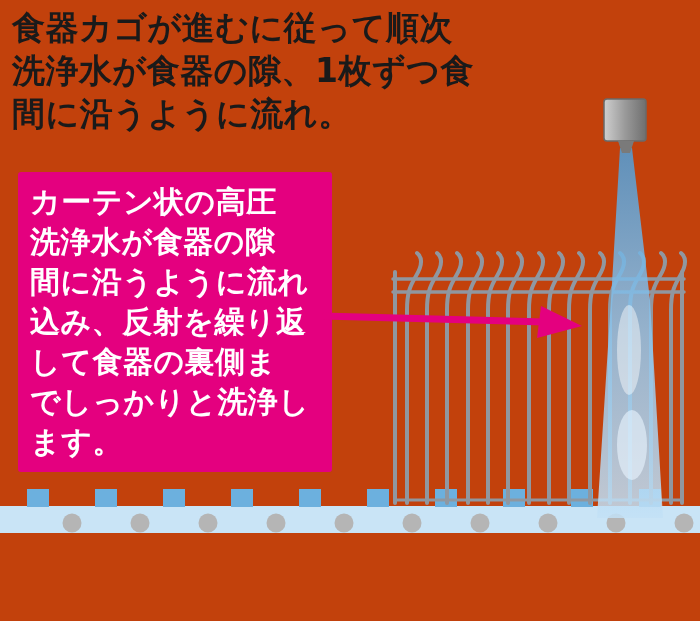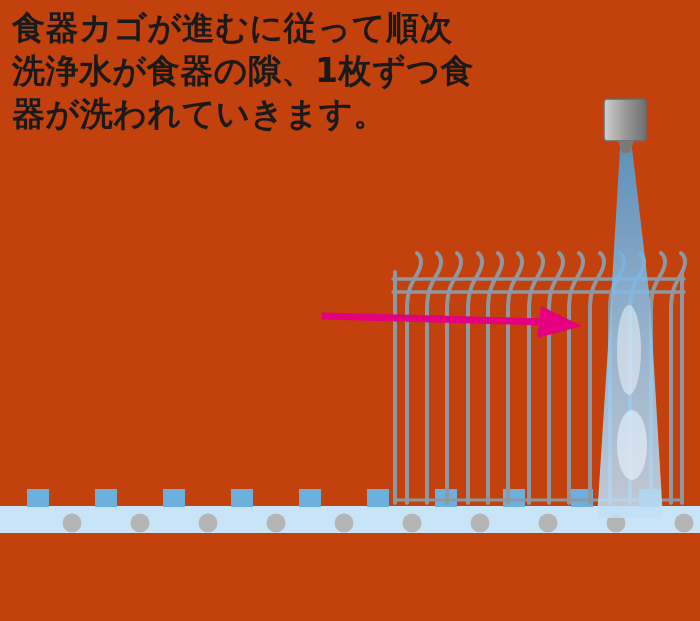--- a/index.html
+++ b/index.html
@@ -53,23 +53,32 @@
   .stop-water-bottom { stop-color: var(--water-blue-light, #c3e1f6); }
 </style>
 </head>
 <body>
 
 <div class="canvas">
 
   <div class="title">
     <div>食器カゴが進むに従って順次</div>
     <div>洗浄水が食器の隙、1枚ずつ食</div>
-    <div>器が洗われていきます。</div>
+    <div>間に沿うように流れ。</div>
   </div>
 
+  <div class="callout">
+    <div>カーテン状の高圧</div>
+    <div>洗浄水が食器の隙</div>
+    <div>間に沿うように流れ</div>
+    <div>込み、反射を繰り返</div>
+    <div>して食器の裏側ま</div>
+    <div>でしっかりと洗浄し</div>
+    <div>ます。</div>
+  </div>
 
   <svg class="art" viewBox="0 0 700 621">
     <defs>
       <linearGradient id="waterGrad" x1="0" y1="0" x2="0" y2="1">
         <stop offset="0" class="stop-water-top"></stop>
         <stop offset="0.5" class="stop-water-mid"></stop>
         <stop offset="1" class="stop-water-bottom"></stop>
       </linearGradient>
       <linearGradient id="nozzleGrad" x1="0" y1="0" x2="1" y2="0">
         <stop offset="0" stop-color="#cfcfcf"></stop>

